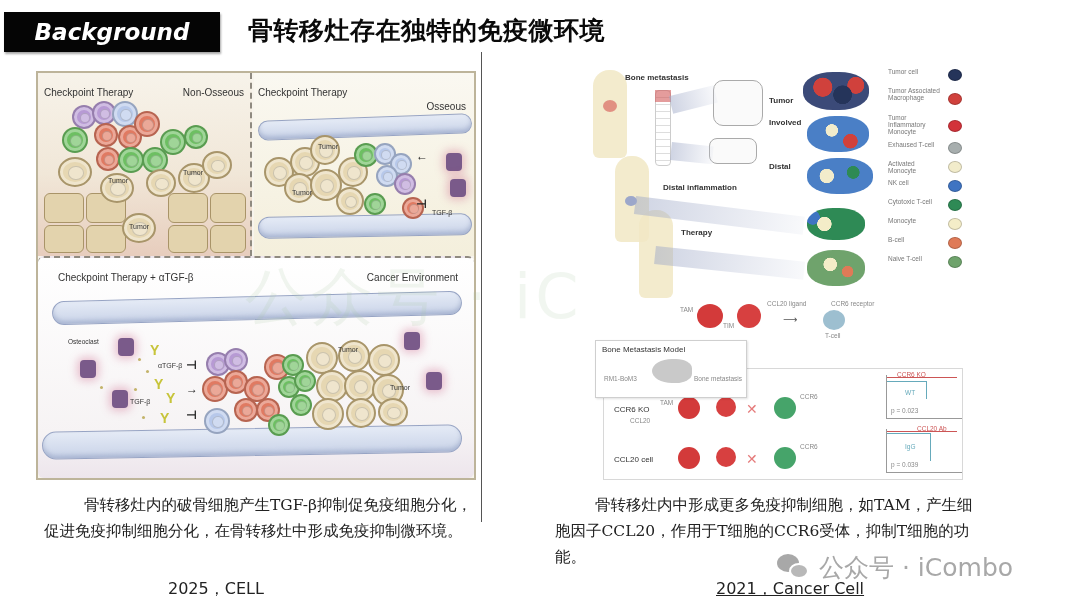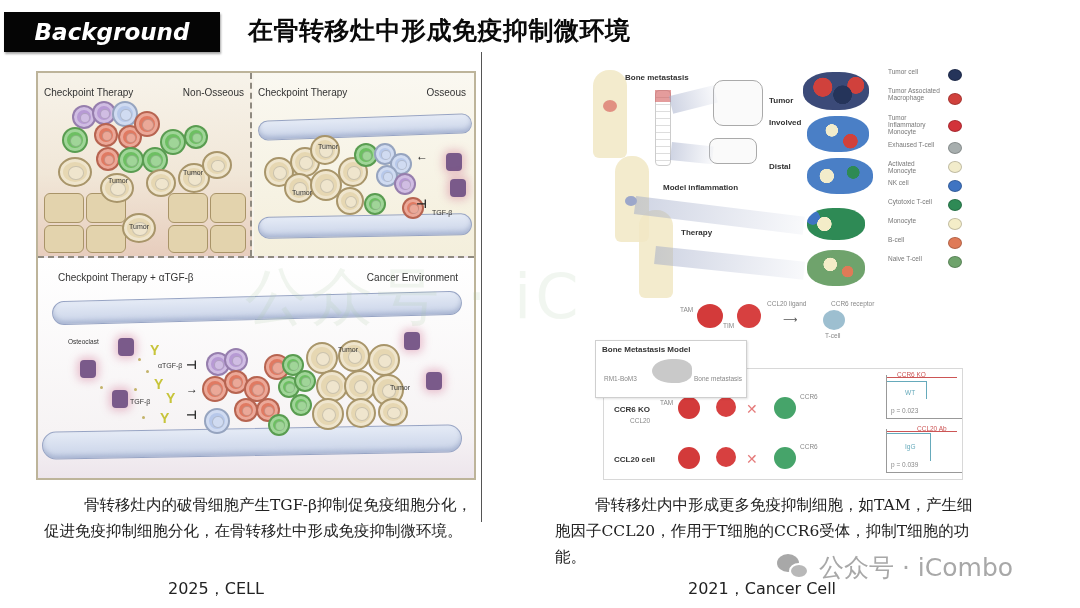--- a/index.html
+++ b/index.html
@@ -19,21 +19,21 @@
     .divider { position: absolute; left: 481px; top: 52px; width: 1px; height: 470px; background: #555; }
 
     
     .figL {
       position: absolute; left: 36px; top: 71px; width: 440px; height: 409px;
       border: 2px solid #bdb49a; background: #f7f4ec; overflow: hidden;
     }
     .panel { position: absolute; overflow: hidden; }
     .p1 { left: 0; top: 0; width: 214px; height: 183px; background: linear-gradient(#f7f3ea 0%, #f1e7d8 55%, #e7cdbd 100%); border-right: 2px dashed #8f8a80; }
     .p2 { left: 216px; top: 0; width: 220px; height: 183px; background: linear-gradient(#faf8f1 0%, #f4efdc 100%); }
-    .p3 { left: 0; top: 183px; width: 436px; height: 222px; background: linear-gradient(#ffffff 0%, #f6f3f4 80%, #ede5ec 100%); border-top: 2px dashed #8f8a80; }
+    .p3 { left: 0; top: 183px; width: 436px; height: 222px; background: linear-gradient(#ffffff 0%, #f6f3f4 80%, #ede5ec 100%); border-top: 2px dashed #8f8a80; border-radius: 6px; }
     .plabel { position: absolute; font-size: 10px; color: #333; white-space: nowrap; }
 
     .bone { position: absolute; background: linear-gradient(#e5ebf6, #c9d3e8); border: 1px solid #97a4c4; border-radius: 14px; box-shadow: inset 0 -3px 4px rgba(110,125,170,0.35); }
     .cell { position: absolute; border-radius: 50%; border: 2px solid rgba(0,0,0,0.18); box-shadow: inset 0 0 0 3px rgba(255,255,255,0.35); }
     .cell::after { content: ""; position: absolute; left: 28%; top: 28%; width: 44%; height: 44%; border-radius: 50%; background: rgba(255,255,255,0.35); border: 1px solid rgba(0,0,0,0.15); }
     .purple { background: #b79ad4; } .red { background: #e07a62; } .green { background: #6dbf62; }
     .blue { background: #b7c8ea; } .tan { background: #e6d7b2; border-color: #a8956a; }
     .tumorblk { position: absolute; background: #e3d3ad; border: 1px solid #a99468; border-radius: 6px; }
     .ocl { position: absolute; width: 16px; height: 18px; background: #7a5a8a; border-radius: 4px; box-shadow: 0 0 8px 3px rgba(200,90,130,0.35); }
     .dot { position: absolute; width: 3px; height: 3px; border-radius: 50%; background: #c3b36a; }
@@ -45,45 +45,45 @@
     .body-fig { position: absolute; width: 34px; background: #f1e7c4; border-radius: 16px 16px 6px 6px; opacity: 0.85; }
     .rlabel { position: absolute; font-size: 8px; font-weight: bold; color: #333; white-space: nowrap; }
     .beam { position: absolute; height: 18px; background: linear-gradient(90deg, rgba(160,170,200,0.5), rgba(210,215,230,0.15)); transform-origin: left center; }
     .cluster { position: absolute; border-radius: 45%; }
     .legend { position: absolute; left: 303px; top: 8px; width: 78px; }
     .leg-item { position: relative; height: 19px; font-size: 6.5px; color: #777; line-height: 7px; }
     .leg-item span.t { position: absolute; left: 0; top: 0; width: 52px; }
     .leg-item span.sw { position: absolute; right: 4px; top: 1px; width: 14px; height: 12px; border-radius: 50%; border: 1px solid rgba(0,0,0,0.2); }
     .model-box { position: absolute; left: 10px; top: 280px; width: 152px; height: 58px; border: 1px solid #cfcfcf; background: #fff; box-shadow: 1px 1px 2px rgba(0,0,0,0.12); }
     .exp-box { position: absolute; left: 18px; top: 308px; width: 360px; height: 112px; border: 1px solid #d8d8d8; background: #fff; }
-    .exp-row-label { position: absolute; font-size: 8px; font-weight: bold; color: #333; }
+    .exp-row-label { position: absolute; font-size: 8px; font-weight: normal; color: #333; }
     .small-lbl { position: absolute; font-size: 6.5px; color: #888; white-space: nowrap; }
     .blob { position: absolute; border-radius: 50%; }
     .surv { position: absolute; width: 76px; height: 44px; border-left: 1px solid #999; border-bottom: 1px solid #999; }
 
     
     .caption { position: absolute; font-family: "DejaVu Serif", serif; font-size: 15.5px; color: #222; line-height: 26px; }
     .capL { left: 44px; top: 492px; width: 430px; }
     .capR { left: 555px; top: 492px; width: 420px; }
     .indent { display: inline-block; width: 40px; }
     .cite { position: absolute; font-family: "DejaVu Sans", sans-serif; font-size: 16px; color: #222; }
     .citeL { left: 168px; top: 579px; }
-    .citeR { left: 688px; top: 579px; }
+    .citeR { left: 716px; top: 579px; text-decoration: underline; }
 
     .wm-big { position: absolute; left: 245px; top: 255px; font-size: 62px; color: rgba(170,200,160,0.16); font-family: "DejaVu Sans", sans-serif; white-space: nowrap; pointer-events: none; letter-spacing: 4px; }
     .wm-foot { position: absolute; left: 777px; top: 551px; display: flex; align-items: center; gap: 8px; color: #a8a8a8; font-size: 25px; font-family: "DejaVu Sans", sans-serif; }
     .wechat-icon { position: relative; width: 34px; height: 28px; }
     .wechat-icon .b1 { position: absolute; left: 0; top: 0; width: 22px; height: 18px; border-radius: 50%; background: #a8a8a8; }
     .wechat-icon .b2 { position: absolute; left: 12px; top: 9px; width: 20px; height: 16px; border-radius: 50%; background: #b8b8b8; border: 2px solid #fff; }
   </style>
 </head>
 <body>
 
 <div class="tag">Background</div>
-<div class="title">在骨转移灶中形成免疫抑制微环境</div>
+<div class="title">骨转移灶存在独特的免疫微环境</div>
 <div class="divider"></div>
 
 <div class="figL">
 
   <div class="panel p1">
     <span class="plabel" style="left:6px;top:14px;">Checkpoint Therapy</span>
     <span class="plabel" style="right:6px;top:14px;">Non-Osseous</span>
 
     <div class="tumorblk" style="left:6px;top:120px;width:40px;height:30px;"></div>
     <div class="tumorblk" style="left:48px;top:120px;width:40px;height:30px;"></div>
@@ -112,21 +112,21 @@
     <div class="cell tan" style="left:140px;top:90px;width:32px;height:30px;"></div>
     <div class="cell tan" style="left:164px;top:78px;width:30px;height:28px;"></div>
     <div class="cell tan" style="left:84px;top:140px;width:34px;height:30px;"></div>
     <span class="plabel" style="left:70px;top:104px;font-size:7px;">Tumor</span>
     <span class="plabel" style="left:145px;top:96px;font-size:7px;">Tumor</span>
     <span class="plabel" style="left:91px;top:150px;font-size:7px;">Tumor</span>
   </div>
 
   <div class="panel p2">
     <span class="plabel" style="left:4px;top:14px;">Checkpoint Therapy</span>
-    <span class="plabel" style="right:8px;top:14px;text-align:right;">Osseous</span>
+    <span class="plabel" style="right:8px;top:28px;text-align:right;">Osseous</span>
     <div class="bone" style="left:4px;top:44px;width:214px;height:20px;transform:rotate(-2deg);"></div>
     <div class="bone" style="left:4px;top:142px;width:214px;height:22px;transform:rotate(-1deg);"></div>
     <div class="cell tan" style="left:10px;top:84px;width:30px;height:30px;"></div>
     <div class="cell tan" style="left:36px;top:74px;width:30px;height:30px;"></div>
     <div class="cell tan" style="left:56px;top:62px;width:30px;height:30px;"></div>
     <div class="cell tan" style="left:30px;top:100px;width:30px;height:30px;"></div>
     <div class="cell tan" style="left:56px;top:96px;width:32px;height:32px;"></div>
     <div class="cell tan" style="left:84px;top:84px;width:30px;height:30px;"></div>
     <div class="cell tan" style="left:82px;top:114px;width:28px;height:28px;"></div>
     <div class="cell green" style="left:100px;top:70px;width:24px;height:24px;"></div>
@@ -203,21 +203,21 @@
 <div class="wm-big">公众号 · iCombo</div>
 
 <div class="figR">
 
   <div class="body-fig" style="left:8px;top:10px;height:88px;"></div>
   <div class="blob" style="left:18px;top:40px;width:14px;height:12px;background:rgba(210,70,70,0.55);"></div>
   <div class="body-fig" style="left:30px;top:96px;height:86px;"></div>
   <div class="blob" style="left:40px;top:136px;width:12px;height:10px;background:rgba(70,100,200,0.5);"></div>
   <div class="body-fig" style="left:54px;top:150px;height:88px;"></div>
   <span class="rlabel" style="left:40px;top:13px;">Bone metastasis</span>
-  <span class="rlabel" style="left:78px;top:123px;">Model inflammation</span>
+  <span class="rlabel" style="left:78px;top:123px;">Distal inflammation</span>
   <span class="rlabel" style="left:96px;top:168px;">Therapy</span>
 
   <div style="position:absolute;left:70px;top:30px;width:16px;height:76px;border:1px solid #ccc;border-radius:4px;background:repeating-linear-gradient(#fff 0 6px,#ddd 6px 7px);"></div>
   <div style="position:absolute;left:70px;top:30px;width:16px;height:12px;background:rgba(210,90,90,0.6);"></div>
   <div style="position:absolute;left:128px;top:20px;width:50px;height:46px;border:1px solid #aaa;border-radius:10px;background:#fafafa;"></div>
   <div style="position:absolute;left:124px;top:78px;width:48px;height:26px;border:1px solid #aaa;border-radius:8px;background:#fafafa;"></div>
   <div class="beam" style="left:86px;top:36px;width:46px;transform:rotate(-14deg);"></div>
   <div class="beam" style="left:86px;top:82px;width:42px;transform:rotate(6deg);"></div>
   <div class="beam" style="left:50px;top:136px;width:170px;transform:rotate(7deg);"></div>
   <div class="beam" style="left:70px;top:186px;width:150px;transform:rotate(6deg);"></div>

